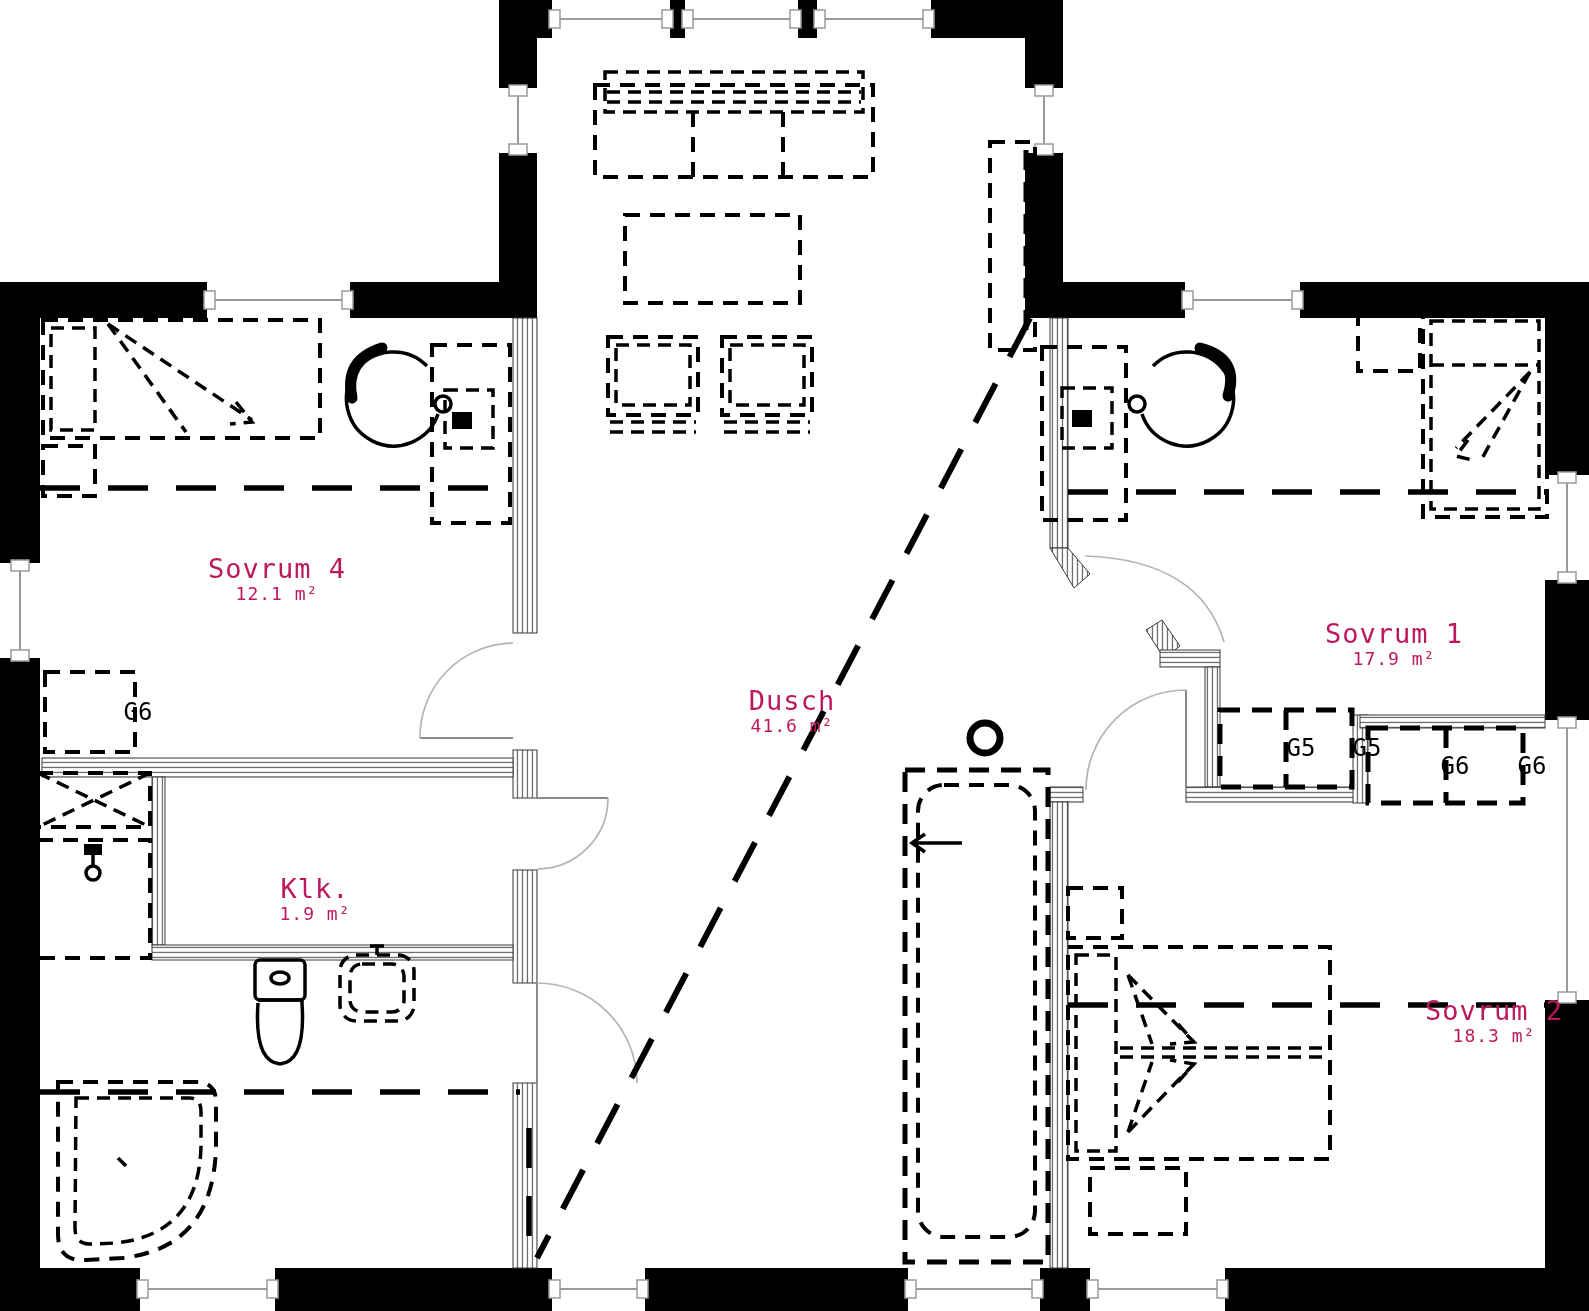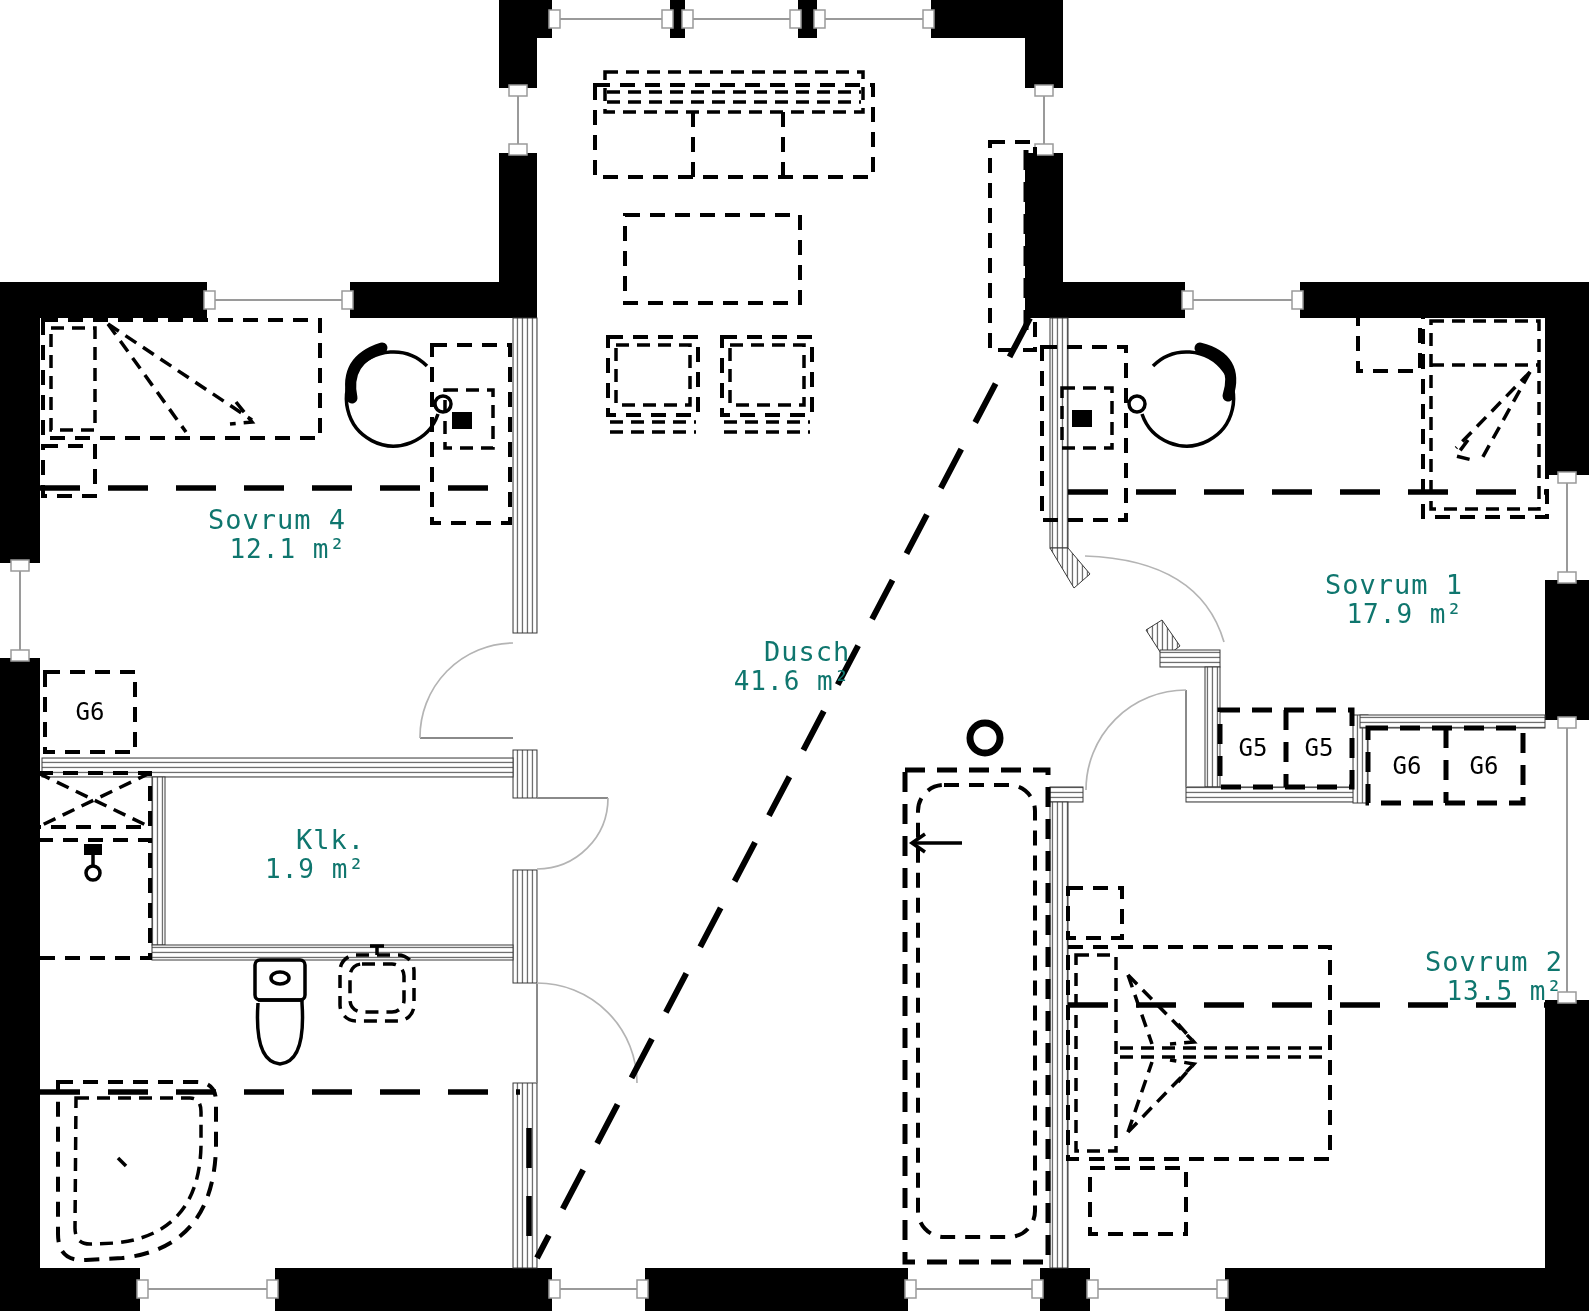--- a/index.html
+++ b/index.html
@@ -14,24 +14,24 @@
   .sw {fill:none;stroke:#000;stroke-width:11;stroke-linecap:round;}
   .leaf{stroke:#8a8a8a;stroke-width:2;fill:none;}
   .arc {stroke:#b4b4b4;stroke-width:1.7;fill:none;}
   .cl {stroke:#000;stroke-width:5.5;stroke-dasharray:40 28;fill:none;}
   .diag{stroke:#000;stroke-width:6;stroke-dasharray:44 30;fill:none;}
   .iwV{fill:url(#hv);stroke:#3a3a3a;stroke-width:1;}
   .iwH{fill:url(#hh);stroke:#3a3a3a;stroke-width:1;}
   .wline{stroke:#9a9a9a;stroke-width:2;}
   .wcap{fill:#fff;stroke:#9a9a9a;stroke-width:1.5;}
   .wglass{fill:#fff;}
-  .room-label{position:absolute;transform:translate(-50%,-50%);text-align:right;color:#0f766e;
-              white-space:nowrap;line-height:1.12;font-size:27px;letter-spacing:1px;}
-  .room-label .ra{font-size:26px;}
-  .g-label{position:absolute;transform:translate(-50%,-50%);color:#000;font-size:24px;}
+  .room-label{position:absolute;transform:translate(-50%,-50%);text-align:center;color:#be185d;
+              white-space:nowrap;line-height:1.12;font-size:27px;letter-spacing:1px;margin-top:44px;}
+  .room-label .ra{font-size:18px;}
+  .g-label{position:absolute;transform:translate(-50%,-50%);color:#000;font-size:24px;margin-left:48px;}
 </style>
 </head>
 <body>
 
 <div class="stage">
 <svg width="1589" height="1311" viewBox="0 0 1589 1311">
   <defs>
     <pattern id="hh" width="5" height="5" patternUnits="userSpaceOnUse">
       <rect width="5" height="5" fill="#ffffff"></rect>
           <rect y="1.8" width="5" height="1.3" fill="#6f6f6f"></rect>
@@ -353,21 +353,21 @@
   <div class="room-label" style="left:1394px;top:600px">
     <div class="rn">Sovrum 1</div>
     <div class="ra">17.9 m²</div>
   </div>
   <div class="room-label" style="left:315px;top:855px">
     <div class="rn">Klk.</div>
     <div class="ra">1.9 m²</div>
   </div>
   <div class="room-label" style="left:1494px;top:977px">
     <div class="rn">Sovrum 2</div>
-    <div class="ra">13.5 m²</div>
+    <div class="ra">18.3 m²</div>
   </div>
 
   <div class="g-label" style="left:90px;top:712px">G6</div>
   <div class="g-label" style="left:1253px;top:748px">G5</div>
   <div class="g-label" style="left:1319px;top:748px">G5</div>
   <div class="g-label" style="left:1407px;top:766px">G6</div>
   <div class="g-label" style="left:1484px;top:766px">G6</div>
 </div>
 
 </body></html>

